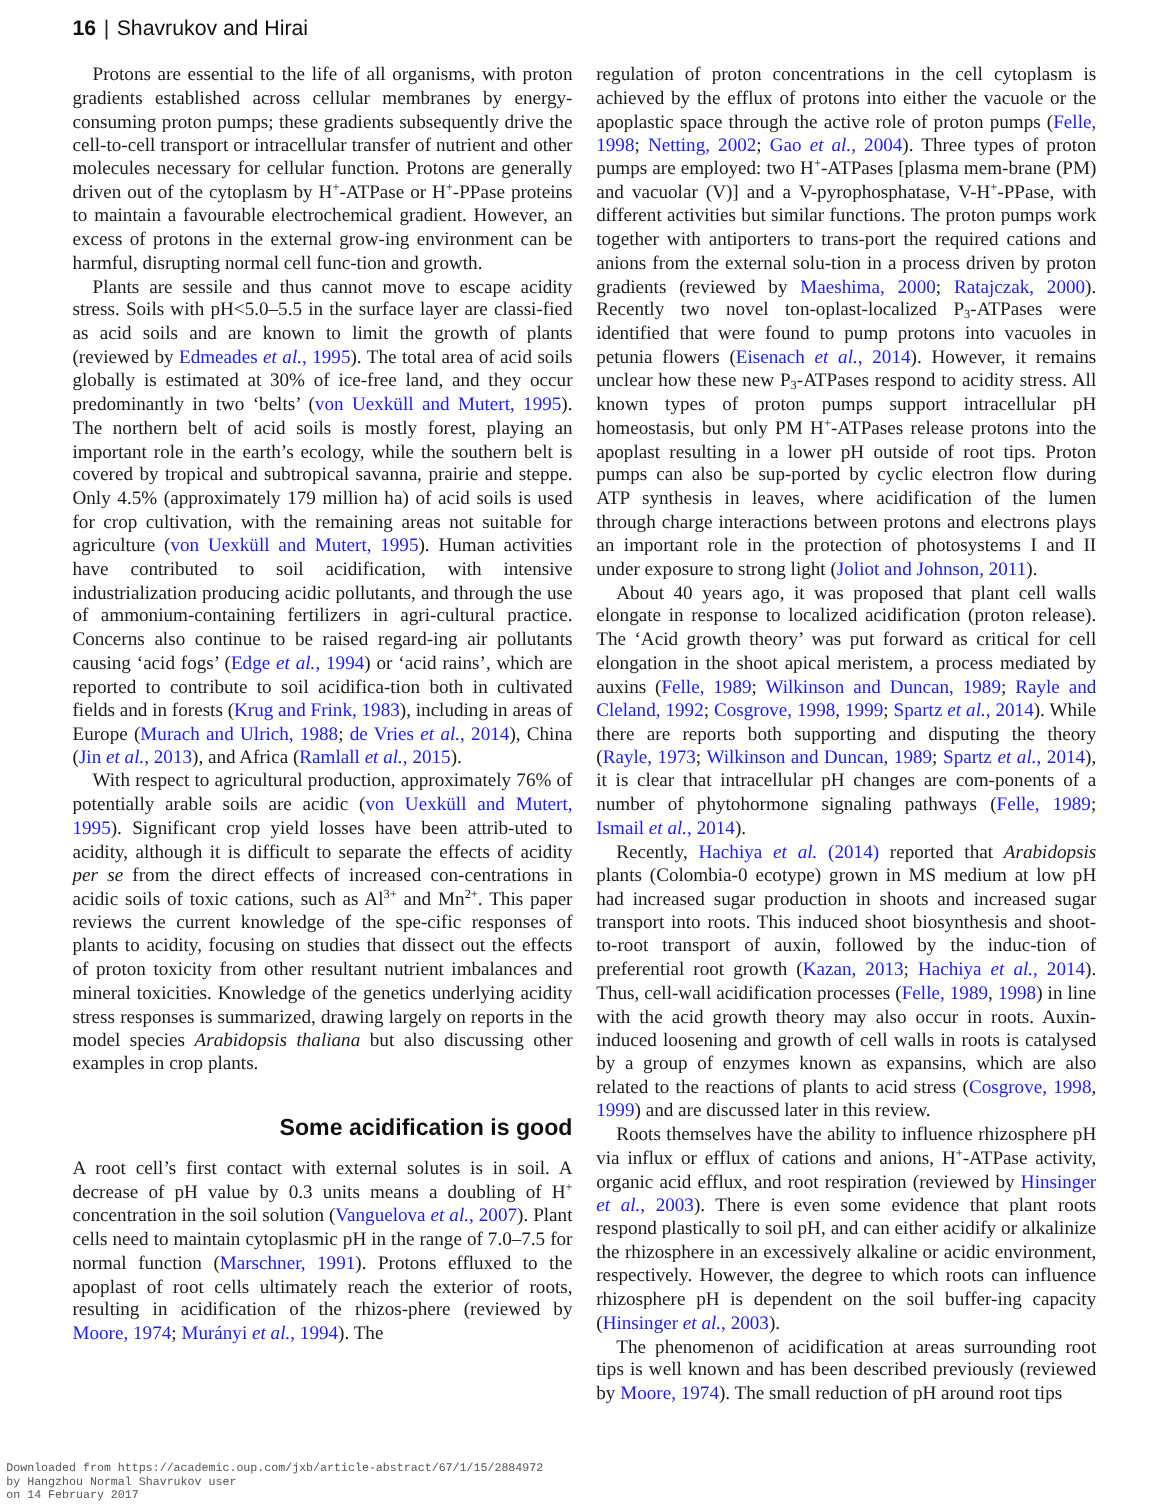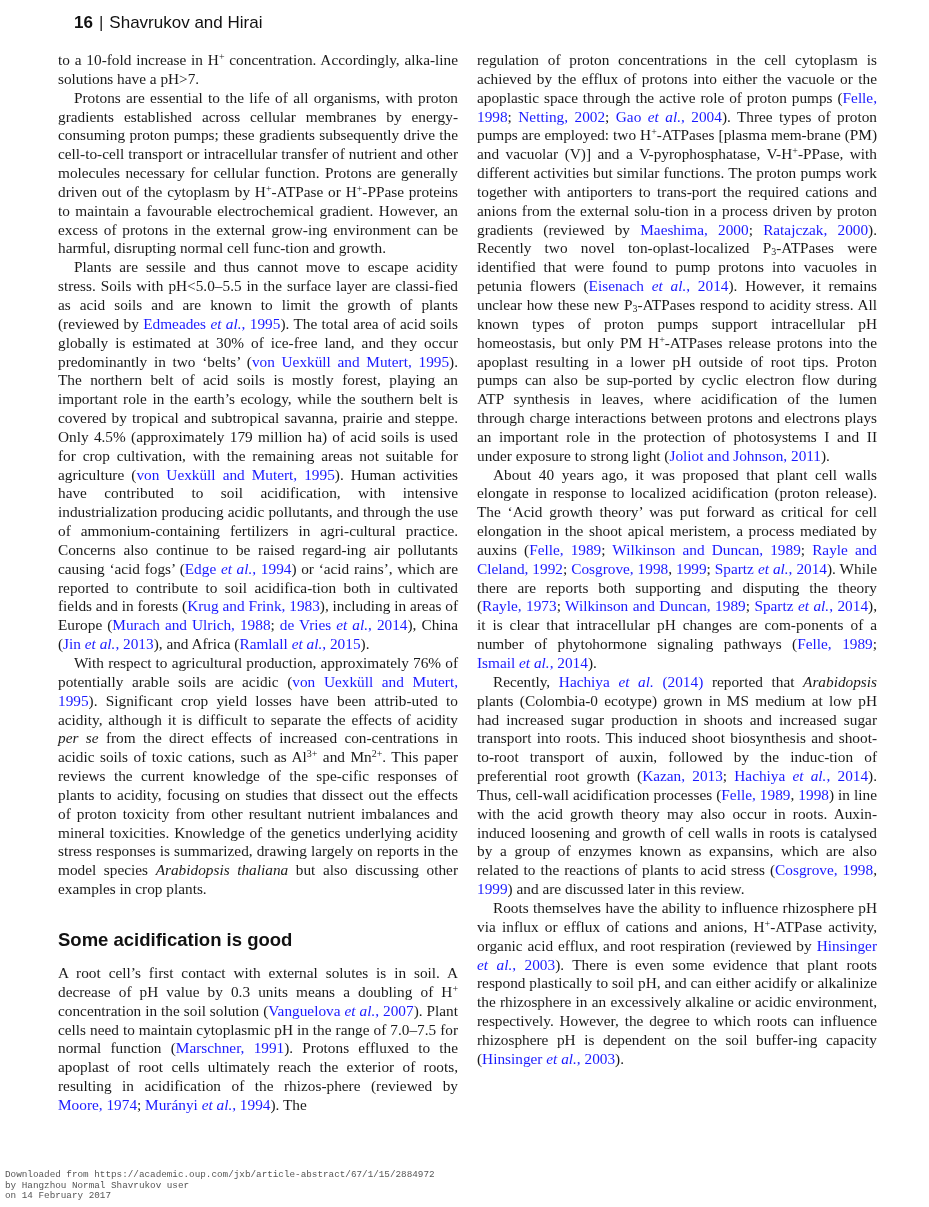--- a/index.html
+++ b/index.html
@@ -1,54 +1,53 @@
 <!DOCTYPE html>
 <html><head>
 <meta charset="utf-8">
 <style>
   html, body { margin: 0; padding: 0; background: #ffffff; }
   body { width: 929px; height: 1207px; position: relative; overflow: hidden; }
   .header {
-    position: absolute; left: 74px; top: 13px;
+    position: absolute; left: 58px; top: 13px;
     font-family: "Liberation Sans", sans-serif; font-size: 17px; color: #111;
   }
   .header .pg { font-weight: bold; }
   .header .sep { margin: 0 6px; color: #222; }
   .col {
     position: absolute; top: 51px; width: 400px;
     font-family: "Liberation Serif", serif; font-size: 15.3px; line-height: 18.85px;
     color: #1a1a1a; text-align: justify; hyphens: manual;
   }
   .col.left { left: 58px; }
   .col.right { left: 477px; font-family: Liberation Serif, serif; }
   .col p { margin: 0; text-indent: 16px; }
   .col p.noindent { text-indent: 0; }
   .ref { color: #1a1aff; text-decoration: none; cursor: pointer; }
   sup, sub { font-size: 0.65em; line-height: 0; }
   sup { vertical-align: 0.55em; }
   sub { vertical-align: -0.25em; }
   .section-heading {
     font-family: "Liberation Sans", sans-serif; font-weight: bold; font-size: 18.5px;
-    color: #111; margin: 30px 0 13px 0; text-align: left; line-height: 22px;
+    color: #111; margin: 30px 0 13px 0; text-align: right; line-height: 22px;
   }
   .footer {
     position: absolute; left: 5px; top: 1170px;
     font-family: "Liberation Mono", monospace; font-size: 9.3px; line-height: 10.5px;
     color: #555; white-space: pre;
   }
 </style>
 </head>
 <body>
 
 <div class="header">
   <span class="pg">16</span><span class="sep">|</span><span>Shavrukov and Hirai</span>
 </div>
 
 <div class="col left">
-  <p class="noindent"><span>to a 10-fold increase in H</span><sup>+</sup><span> concentration. Accordingly, alka-line solutions have a pH&gt;7.</span></p>
 
   <p><span>Protons are essential to the life of all organisms, with proton gradients established across cellular membranes by energy-consuming proton pumps; these gradients subsequently drive the cell-to-cell transport or intracellular transfer of nutrient and other molecules necessary for cellular function. Protons are generally driven out of the cytoplasm by H</span><sup>+</sup><span>-ATPase or H</span><sup>+</sup><span>-PPase proteins to maintain a favourable electrochemical gradient. However, an excess of protons in the external grow-ing environment can be harmful, disrupting normal cell func-tion and growth.</span></p>
 
   <p><span>Plants are sessile and thus cannot move to escape acidity stress. Soils with pH&lt;5.0–5.5 in the surface layer are classi-fied as acid soils and are known to limit the growth of plants (reviewed by </span><a class="ref"><span>Edmeades </span><i>et al.</i><span>, 1995</span></a><span>). The total area of acid soils globally is estimated at 30% of ice-free land, and they occur predominantly in two ‘belts’ (</span><a class="ref">von Uexküll and Mutert, 1995</a><span>). The northern belt of acid soils is mostly forest, playing an important role in the earth’s ecology, while the southern belt is covered by tropical and subtropical savanna, prairie and steppe. Only 4.5% (approximately 179 million ha) of acid soils is used for crop cultivation, with the remaining areas not suitable for agriculture (</span><a class="ref">von Uexküll and Mutert, 1995</a><span>). Human activities have contributed to soil acidification, with intensive industrialization producing acidic pollutants, and through the use of ammonium-containing fertilizers in agri-cultural practice. Concerns also continue to be raised regard-ing air pollutants causing ‘acid fogs’ (</span><a class="ref"><span>Edge </span><i>et al.</i><span>, 1994</span></a><span>) or ‘acid rains’, which are reported to contribute to soil acidifica-tion both in cultivated fields and in forests (</span><a class="ref">Krug and Frink, 1983</a><span>), including in areas of Europe (</span><a class="ref">Murach and Ulrich, 1988</a><span>; </span><a class="ref"><span>de Vries </span><i>et al.</i><span>, 2014</span></a><span>), China (</span><a class="ref"><span>Jin </span><i>et al.</i><span>, 2013</span></a><span>), and Africa (</span><a class="ref"><span>Ramlall </span><i>et al.</i><span>, 2015</span></a><span>).</span></p>
 
   <p><span>With respect to agricultural production, approximately 76% of potentially arable soils are acidic (</span><a class="ref">von Uexküll and Mutert, 1995</a><span>). Significant crop yield losses have been attrib-uted to acidity, although it is difficult to separate the effects of acidity </span><i>per se</i><span> from the direct effects of increased con-centrations in acidic soils of toxic cations, such as Al</span><sup>3+</sup><span> and Mn</span><sup>2+</sup><span>. This paper reviews the current knowledge of the spe-cific responses of plants to acidity, focusing on studies that dissect out the effects of proton toxicity from other resultant nutrient imbalances and mineral toxicities. Knowledge of the genetics underlying acidity stress responses is summarized, drawing largely on reports in the model species </span><i>Arabidopsis thaliana</i><span> but also discussing other examples in crop plants.</span></p>
 
   <h2 class="section-heading">Some acidification is good</h2>
 
   <p class="noindent"><span>A root cell’s first contact with external solutes is in soil. A decrease of pH value by 0.3 units means a doubling of H</span><sup>+</sup><span> concentration in the soil solution (</span><a class="ref"><span>Vanguelova </span><i>et al.</i><span>, 2007</span></a><span>). Plant cells need to maintain cytoplasmic pH in the range of 7.0–7.5 for normal function (</span><a class="ref">Marschner, 1991</a><span>). Protons effluxed to the apoplast of root cells ultimately reach the exterior of roots, resulting in acidification of the rhizos-phere (reviewed by </span><a class="ref">Moore, 1974</a><span>; </span><a class="ref"><span>Murányi </span><i>et al.</i><span>, 1994</span></a><span>). The</span></p>
@@ -56,17 +55,18 @@
 
 <div class="col right">
   <p class="noindent"><span>regulation of proton concentrations in the cell cytoplasm is achieved by the efflux of protons into either the vacuole or the apoplastic space through the active role of proton pumps (</span><a class="ref">Felle, 1998</a><span>; </span><a class="ref">Netting, 2002</a><span>; </span><a class="ref"><span>Gao </span><i>et al.</i><span>, 2004</span></a><span>). Three types of proton pumps are employed: two H</span><sup>+</sup><span>-ATPases [plasma mem-brane (PM) and vacuolar (V)] and a V-pyrophosphatase, V-H</span><sup>+</sup><span>-PPase, with different activities but similar functions. The proton pumps work together with antiporters to trans-port the required cations and anions from the external solu-tion in a process driven by proton gradients (reviewed by </span><a class="ref">Maeshima, 2000</a><span>; </span><a class="ref">Ratajczak, 2000</a><span>). Recently two novel ton-oplast-localized P</span><sub>3</sub><span>-ATPases were identified that were found to pump protons into vacuoles in petunia flowers (</span><a class="ref"><span>Eisenach </span><i>et al.</i><span>, 2014</span></a><span>). However, it remains unclear how these new P</span><sub>3</sub><span>-ATPases respond to acidity stress. All known types of proton pumps support intracellular pH homeostasis, but only PM H</span><sup>+</sup><span>-ATPases release protons into the apoplast resulting in a lower pH outside of root tips. Proton pumps can also be sup-ported by cyclic electron flow during ATP synthesis in leaves, where acidification of the lumen through charge interactions between protons and electrons plays an important role in the protection of photosystems I and II under exposure to strong light (</span><a class="ref">Joliot and Johnson, 2011</a><span>).</span></p>
 
   <p><span>About 40 years ago, it was proposed that plant cell walls elongate in response to localized acidification (proton release). The ‘Acid growth theory’ was put forward as critical for cell elongation in the shoot apical meristem, a process mediated by auxins (</span><a class="ref">Felle, 1989</a><span>; </span><a class="ref">Wilkinson and Duncan, 1989</a><span>; </span><a class="ref">Rayle and Cleland, 1992</a><span>; </span><a class="ref">Cosgrove, 1998</a><span>, </span><a class="ref">1999</a><span>; </span><a class="ref"><span>Spartz </span><i>et al.</i><span>, 2014</span></a><span>). While there are reports both supporting and disputing the theory (</span><a class="ref">Rayle, 1973</a><span>; </span><a class="ref">Wilkinson and Duncan, 1989</a><span>; </span><a class="ref"><span>Spartz </span><i>et al.</i><span>, 2014</span></a><span>), it is clear that intracellular pH changes are com-ponents of a number of phytohormone signaling pathways (</span><a class="ref">Felle, 1989</a><span>; </span><a class="ref"><span>Ismail </span><i>et al.</i><span>, 2014</span></a><span>).</span></p>
 
   <p><span>Recently, </span><a class="ref"><span>Hachiya </span><i>et al.</i><span> (2014)</span></a><span> reported that </span><i>Arabidopsis</i><span> plants (Colombia-0 ecotype) grown in MS medium at low pH had increased sugar production in shoots and increased sugar transport into roots. This induced shoot biosynthesis and shoot-to-root transport of auxin, followed by the induc-tion of preferential root growth (</span><a class="ref">Kazan, 2013</a><span>; </span><a class="ref"><span>Hachiya </span><i>et al.</i><span>, 2014</span></a><span>). Thus, cell-wall acidification processes (</span><a class="ref">Felle, 1989</a><span>, </span><a class="ref">1998</a><span>) in line with the acid growth theory may also occur in roots. Auxin-induced loosening and growth of cell walls in roots is catalysed by a group of enzymes known as expansins, which are also related to the reactions of plants to acid stress (</span><a class="ref">Cosgrove, 1998</a><span>, </span><a class="ref">1999</a><span>) and are discussed later in this review.</span></p>
 
   <p><span>Roots themselves have the ability to influence rhizosphere pH via influx or efflux of cations and anions, H</span><sup>+</sup><span>-ATPase activity, organic acid efflux, and root respiration (reviewed by </span><a class="ref"><span>Hinsinger </span><i>et al.</i><span>, 2003</span></a><span>). There is even some evidence that plant roots respond plastically to soil pH, and can either acidify or alkalinize the rhizosphere in an excessively alkaline or acidic environment, respectively. However, the degree to which roots can influence rhizosphere pH is dependent on the soil buffer-ing capacity (</span><a class="ref"><span>Hinsinger </span><i>et al.</i><span>, 2003</span></a><span>).</span></p>
 
+  <p><span>The phenomenon of acidification at areas surrounding root tips is well known and has been described previously (reviewed by </span><a class="ref">Moore, 1974</a><span>). The small reduction of pH around root tips</span></p>
 </div>
 
 <div class="footer"><span>Downloaded from https://academic.oup.com/jxb/article-abstract/67/1/15/2884972</span>
 <span>by Hangzhou Normal Shavrukov user</span>
 <span>on 14 February 2017</span></div>
 
 </body></html>

